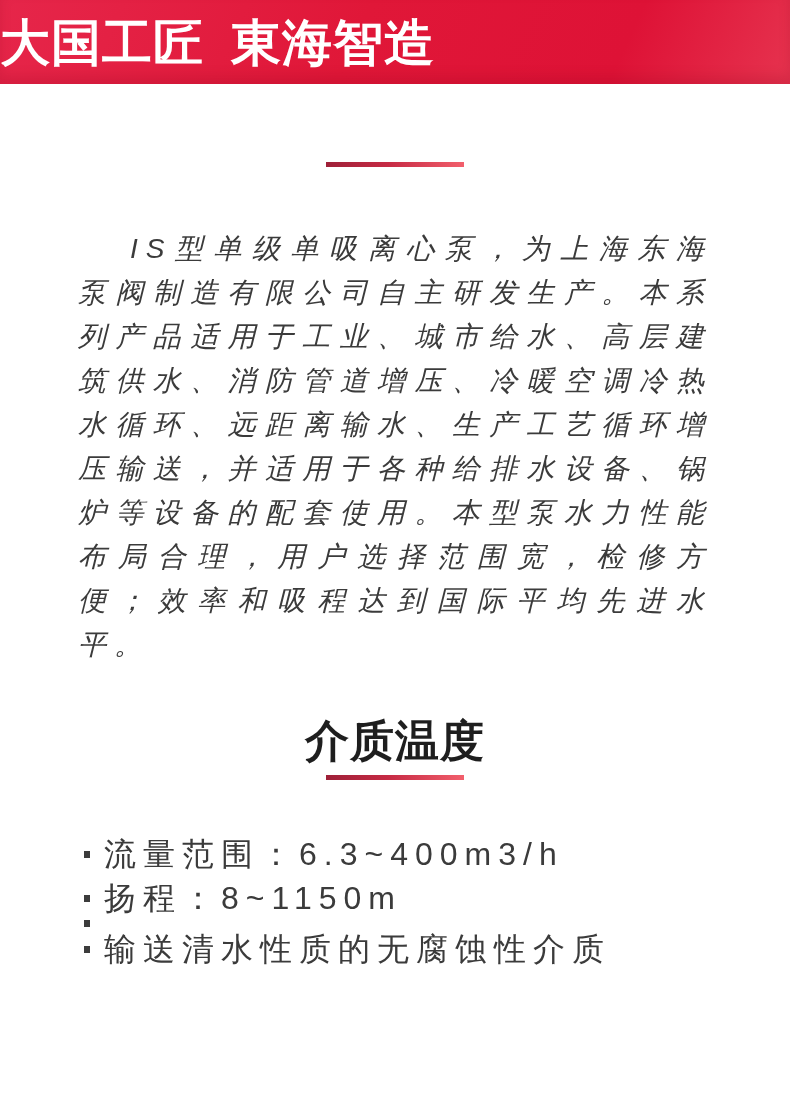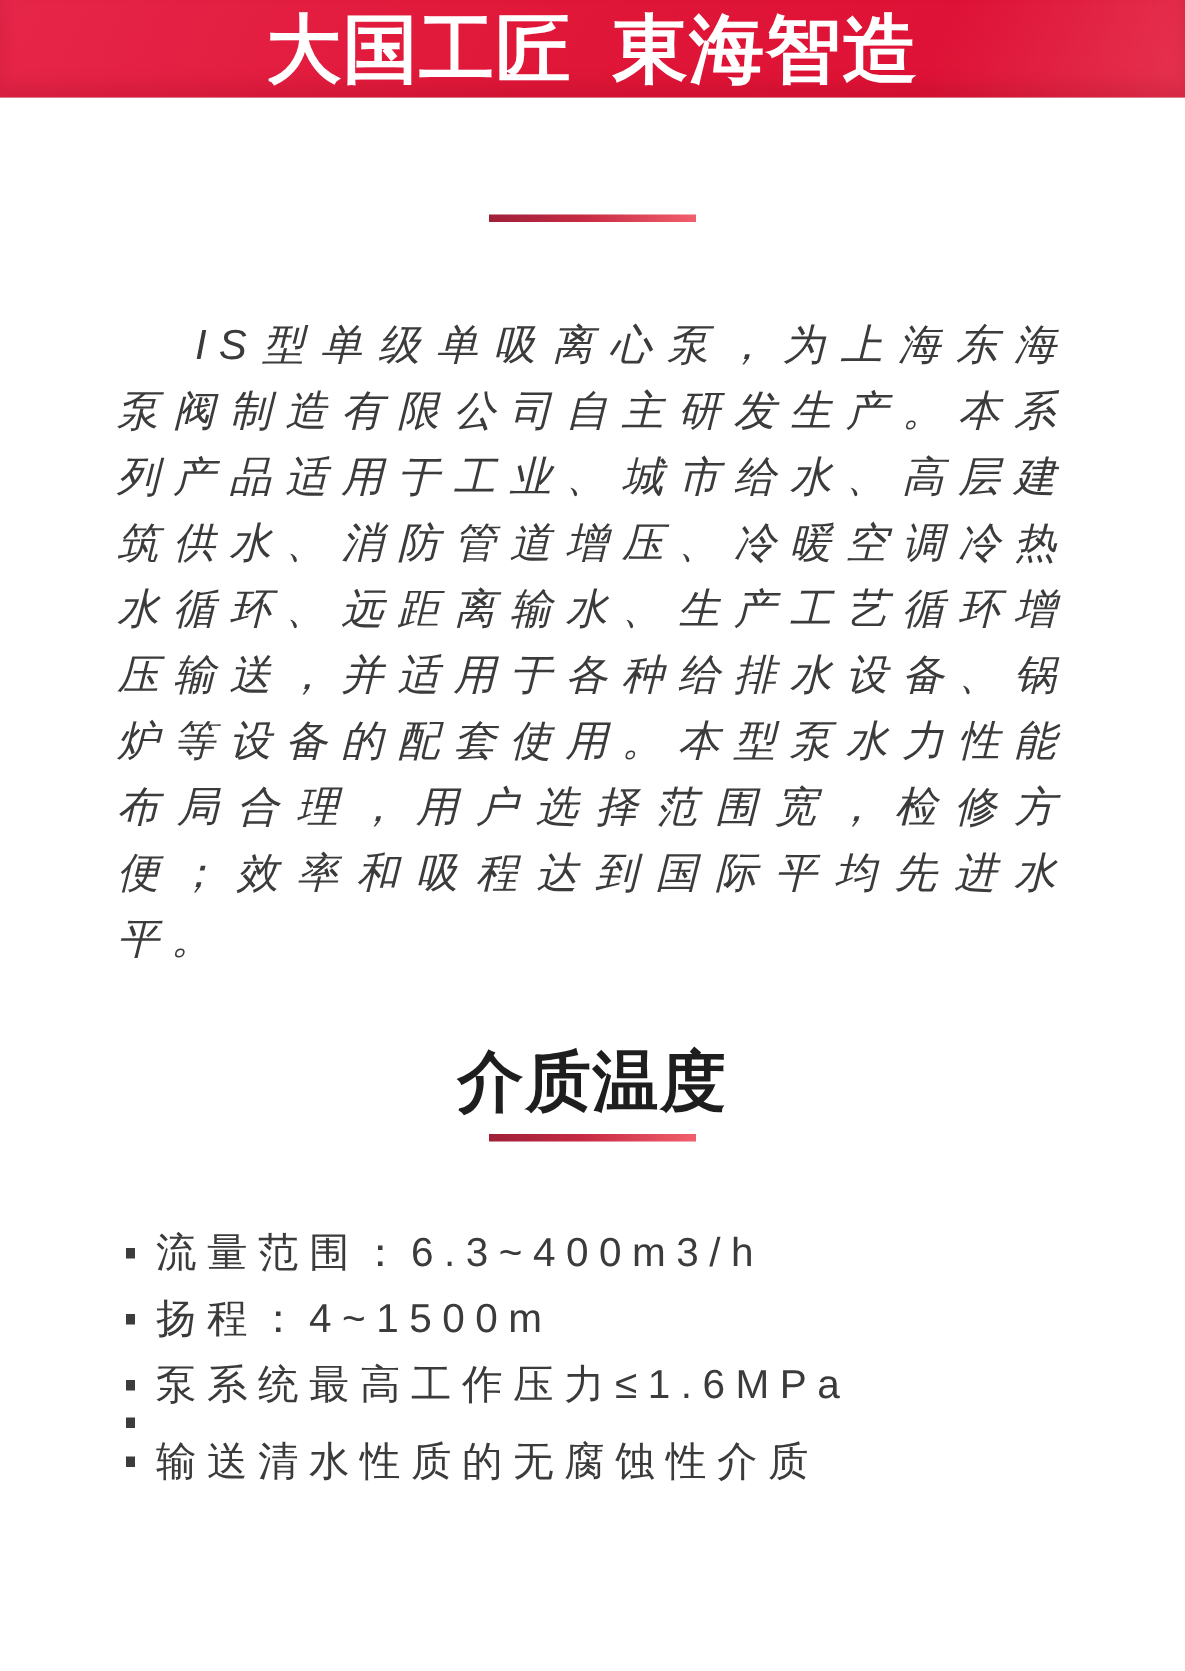--- a/index.html
+++ b/index.html
@@ -9,24 +9,24 @@
   }
   body {
     width: 790px;
     height: 1114px;
     overflow: hidden;
     font-family: "Liberation Sans", "DejaVu Sans", sans-serif;
   }
 
   
   .banner {
-    height: 65px;
+    height: 84px;
     display: flex;
     align-items: center;
-    justify-content: center;
+    justify-content: flex-start;
     background: linear-gradient(115deg, #e6264a 0%, #e01738 45%, #de1236 78%, #e6334f 100%);
     box-shadow: inset 0 -8px 12px rgba(140, 0, 25, 0.18);
   }
   .banner-title {
     color: #ffffff;
     font-size: 50px;
     font-weight: 700;
     letter-spacing: 1px;
     word-spacing: 12px;
     padding-top: 2px;
@@ -71,21 +71,21 @@
   
   .conditions-list {
     margin: 52px 40px 0 84px;
     padding: 0;
     list-style: none;
     text-align: left;
   }
   .conditions-list li {
     display: flex;
     align-items: center;
-    font-size: 27px;
+    font-size: 32px;
     line-height: 44px;
     letter-spacing: 7px;
     color: #3b3b3b;
     font-weight: 300;
     white-space: nowrap;
   }
   .bullet {
     flex: 0 0 auto;
     width: 6px;
     height: 7px;
@@ -108,25 +108,21 @@
 <section class="section-conditions">
   <h2 class="section-title">介质温度</h2>
   <div class="title-underline"></div>
   <ul class="conditions-list">
     <li>
       <span class="bullet"></span>
       <span>流量范围：6.3~400m3/h</span>
     </li>
     <li>
       <span class="bullet"></span>
-      <span>扬程：4~1500m</span>
-    </li>
-    <li>
-      <span class="bullet"></span>
-      <span>泵系统最高工作压力≤1.6MPa</span>
+      <span>扬程：8~1150m</span>
     </li>
     <li>
       <span class="bullet"></span>
     </li>
     <li>
       <span class="bullet"></span>
       <span>输送清水性质的无腐蚀性介质</span>
     </li>
   </ul>
 </section>

